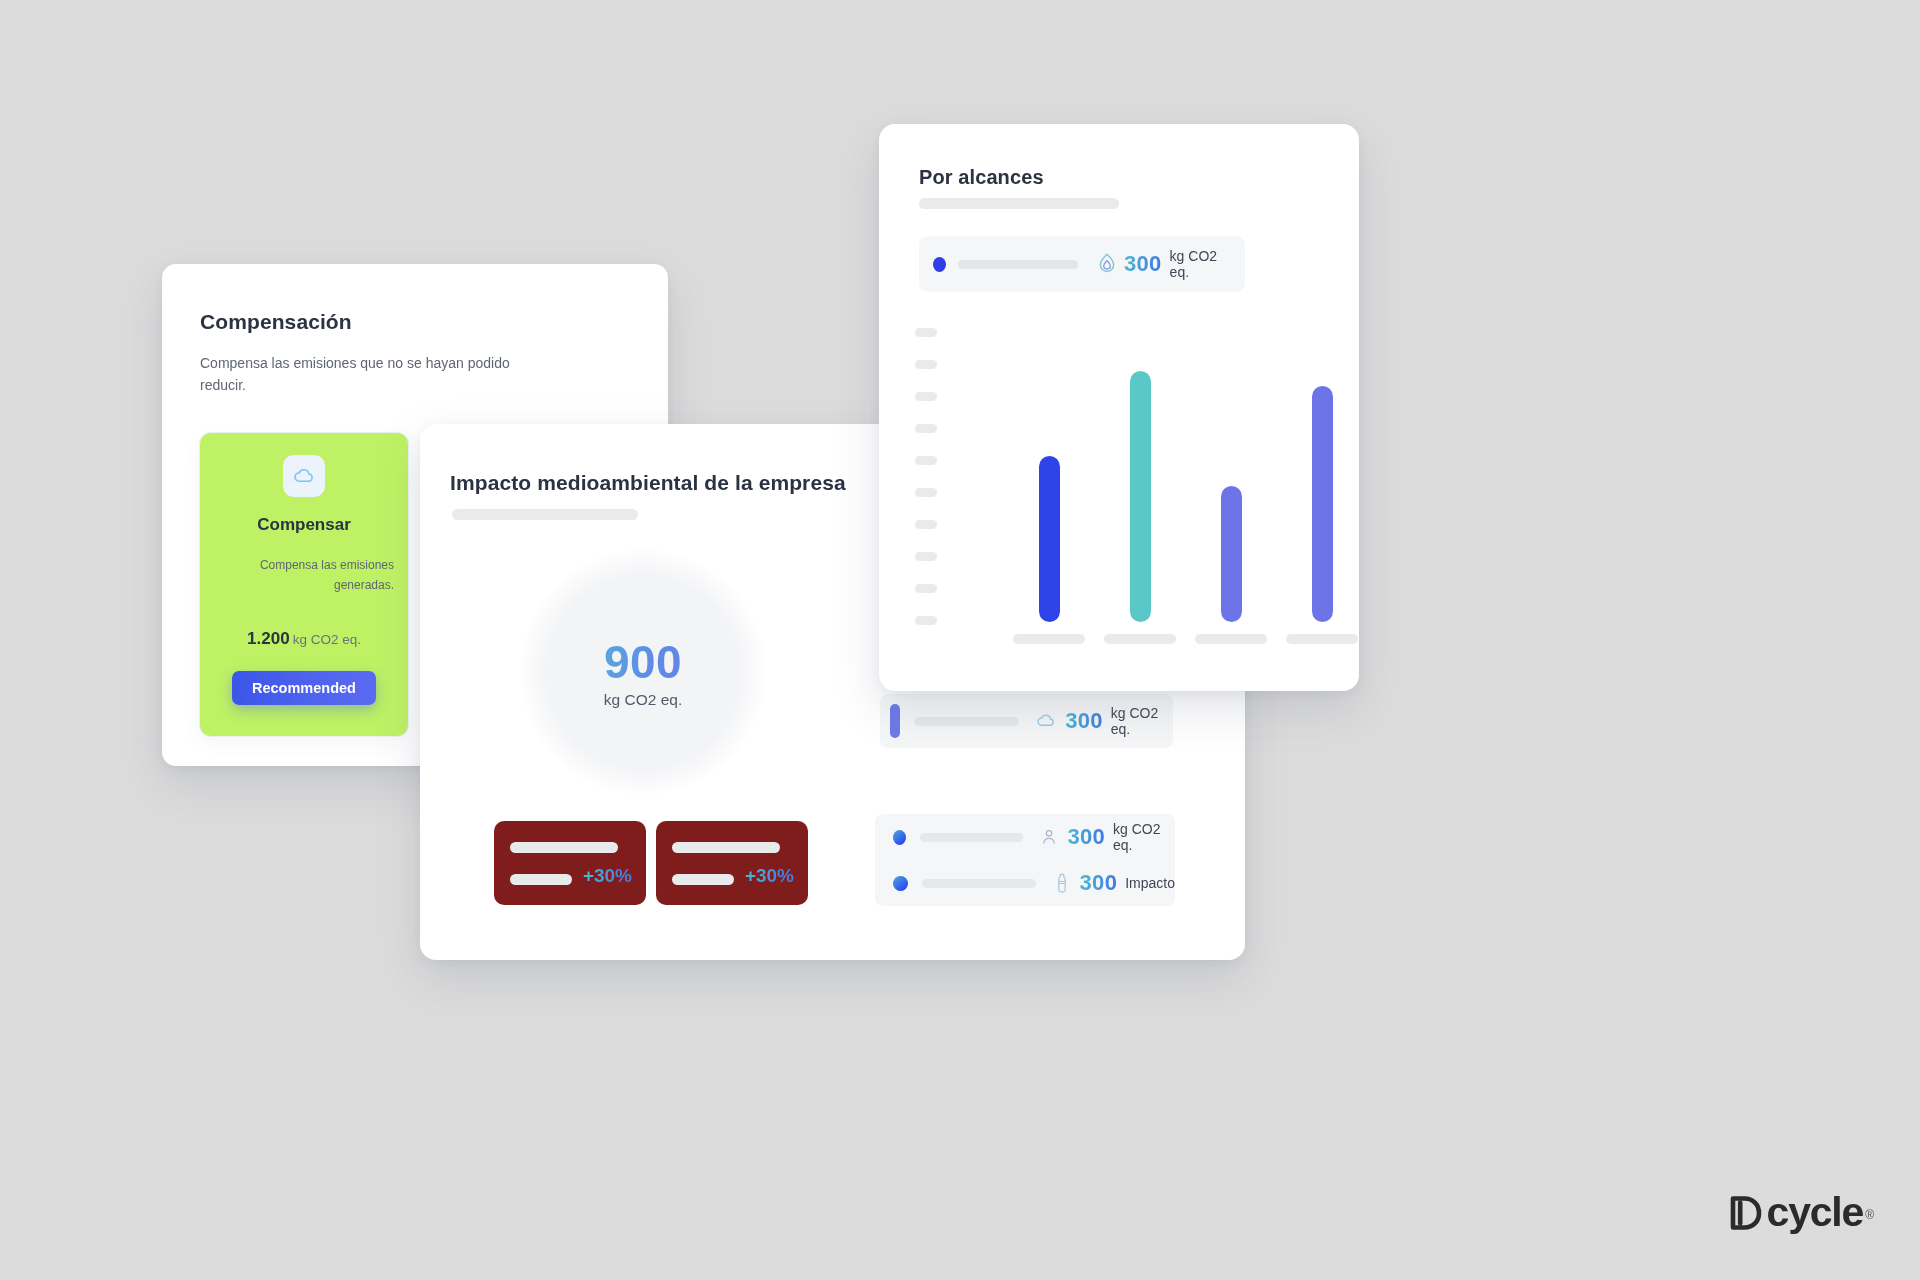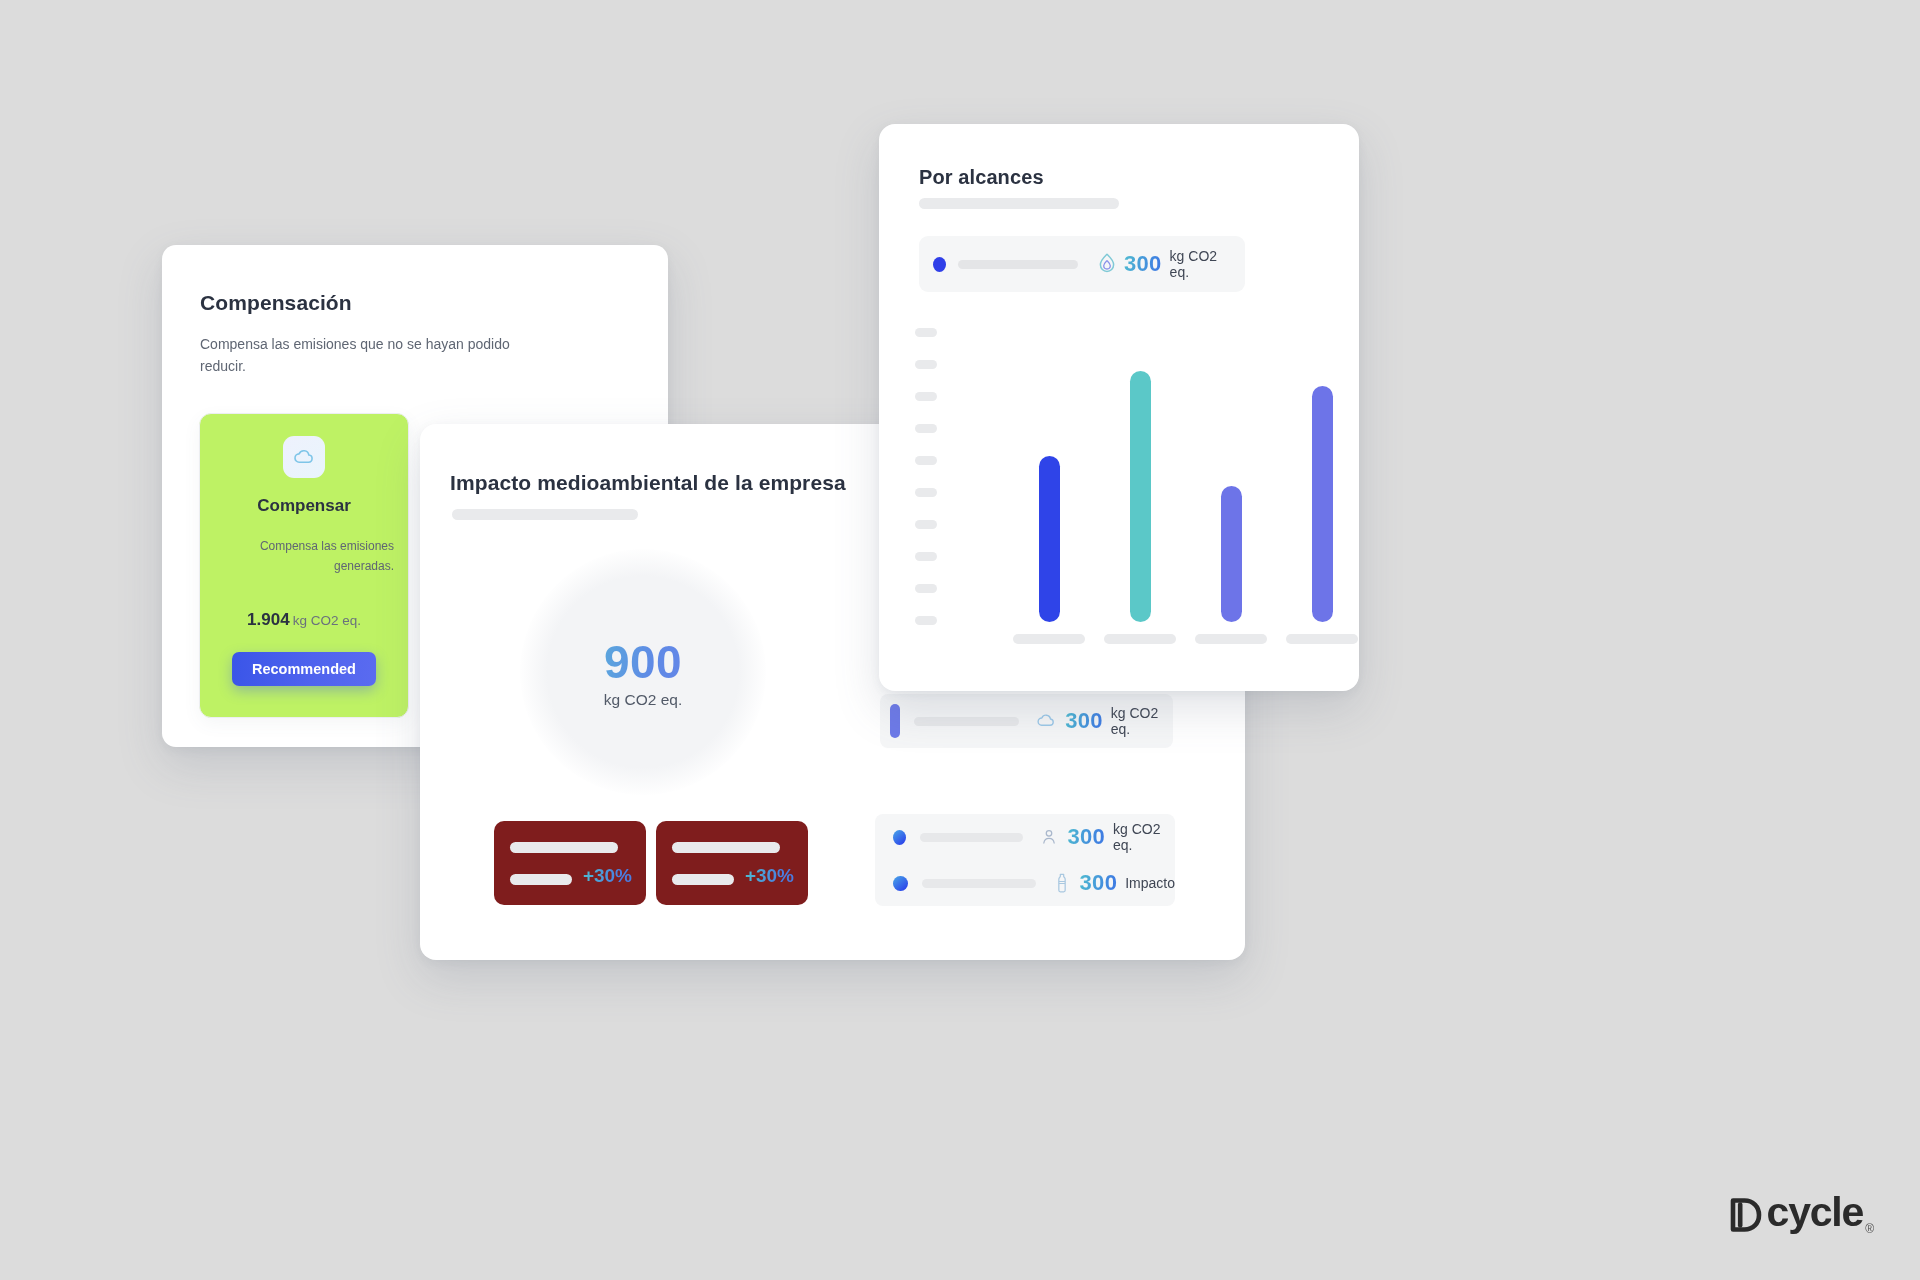--- a/index.html
+++ b/index.html
@@ -20,21 +20,21 @@
     background: #ffffff;
     border-radius: 14px;
     box-shadow: 0 18px 46px rgba(90,100,120,.18), 0 3px 10px rgba(90,100,120,.08);
     margin-top: 24px;
   }
 
   
   .ph { background: #e9eaec; border-radius: 20px; display: block; }
 
   
-  #card-compensacion { left: 162px; top: 221px; width: 506px; height: 502px; }
+  #card-compensacion { left: 162px; top: 240px; width: 506px; height: 502px; }
   .c1-title {
     position: absolute; left: 38px; top: 46px;
     font-size: 21px; font-weight: 700; color: #2b3241; letter-spacing: .1px;
   }
   .c1-sub {
     position: absolute; left: 38px; top: 88px; width: 330px;
     font-size: 14px; line-height: 1.58; color: #5f6673;
   }
   .inner-card {
     position: absolute; left: 37px; top: 168px; width: 210px; height: 305px;
@@ -171,21 +171,21 @@
   }
   .bar { width: 21px; border-radius: 11px; }
   .x-labels { position: absolute; left: 60px; right: 6px; top: 314px; height: 12px; }
   .x-labels span {
     position: absolute; height: 10px; width: 72px; background: #e9eaec; border-radius: 20px;
   }
 
   
   #dcycle-logo {
     position: absolute; right: 46px; bottom: 44px;
-    display: flex; align-items: flex-end;
+    display: flex; align-items: center;
   }
   .logo-text {
     font-size: 41px; font-weight: 700; color: #2b2b2b;
     letter-spacing: -1.2px; font-family: "Liberation Sans", sans-serif;
   }
   .logo-reg { font-size: 12px; color: #555; margin-top: 4px; margin-left: 2px; }
 </style>
 </head>
 <body>
 
@@ -197,21 +197,21 @@
 
     <div class="inner-card">
       <div class="cloud-badge">
         <svg width="24" height="24" viewBox="0 0 24 24" fill="none">
           <path d="M7.2 17.2h9.3a3.6 3.6 0 0 0 .35-7.18 5.1 5.1 0 0 0-9.77-1.1A3.75 3.75 0 0 0 7.2 17.2z" stroke="#7ec5e8" stroke-width="1.6" stroke-linejoin="round" fill="none"></path>
         </svg>
       </div>
       <div class="ic-title">Compensar</div>
       <div class="ic-desc">Compensa las emisiones generadas.</div>
       <div class="ic-value">
-        <span class="num">1.904</span><span class="unit">kg CO2 eq.</span>
+        <span class="num">1.200</span><span class="unit">kg CO2 eq.</span>
       </div>
       <button class="btn-recommended">Recommended</button>
     </div>
   </div>
 
   <div class="card" id="card-impacto">
     <div class="c2-title">Impacto medioambiental de la empresa</div>
     <span class="ph c2-ph"></span>
 
     <div class="donut-wrap">

